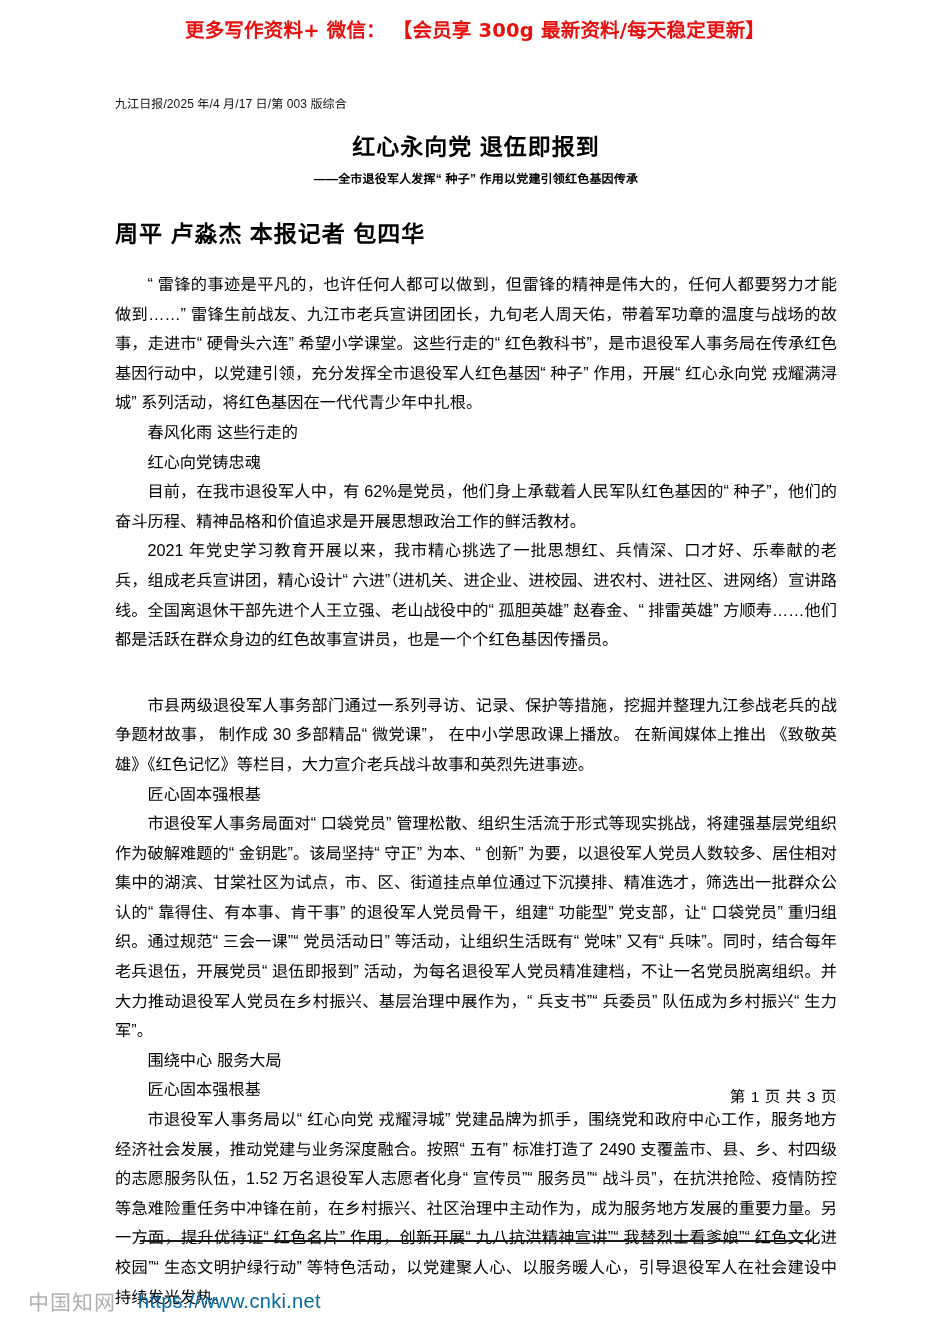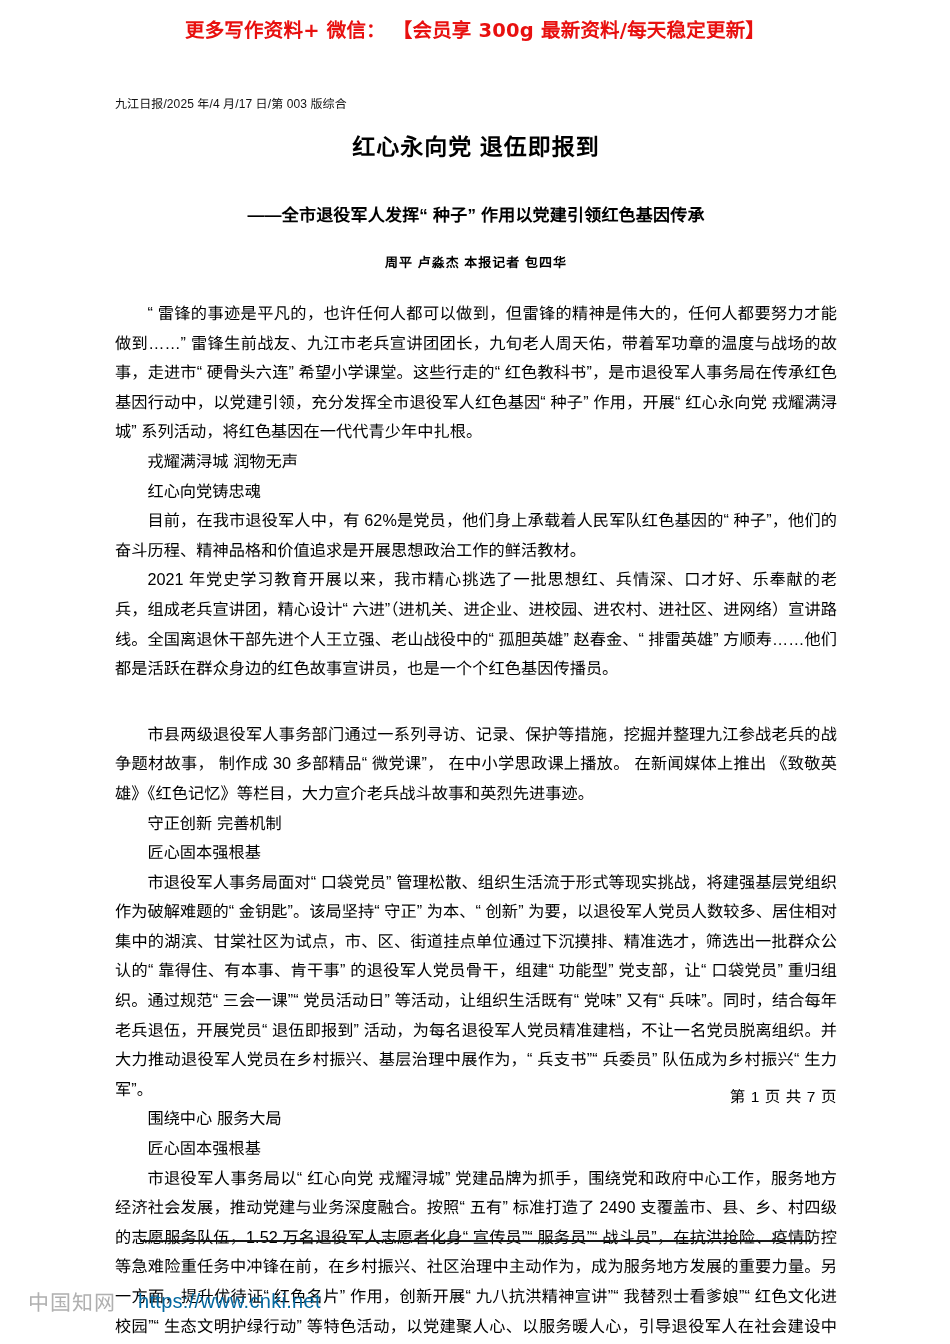--- a/index.html
+++ b/index.html
@@ -60,33 +60,32 @@
     text-align: center;
   }
   .doc-title {
     font-size: 23px;
     font-weight: bold;
     letter-spacing: 1px;
     line-height: 34px;
     color: #000;
   }
   .doc-subtitle {
-    font-size: 17px;
+    font-size: 12px;
     font-weight: bold;
     line-height: 30px;
     letter-spacing: 0.2px;
     color: #000;
     white-space: nowrap;
-    margin-top: 37px;
   }
 
   .byline {
-    margin-top: 18px;
-    text-align: center;
-    font-size: 13px;
+    margin-top: 26px;
+    text-align: left;
+    font-size: 23px;
     font-weight: bold;
     letter-spacing: 1px;
     line-height: 28px;
   }
 
   .body-text {
     margin-top: 22px;
     font-size: 16.2px;
     line-height: 29.6px;
     text-align: justify;
@@ -165,36 +164,35 @@
 
     <div class="title-block">
       <div class="doc-title">红心永向党  退伍即报到</div>
       <div class="doc-subtitle">——全市退役军人发挥“ 种子” 作用以党建引领红色基因传承</div>
     </div>
 
     <div class="byline">周平  卢淼杰  本报记者  包四华</div>
 
     <div class="body-text">
       <p>“ 雷锋的事迹是平凡的，也许任何人都可以做到，但雷锋的精神是伟大的，任何人都要努力才能做到……” 雷锋生前战友、九江市老兵宣讲团团长，九旬老人周天佑，带着军功章的温度与战场的故事，走进市“ 硬骨头六连” 希望小学课堂。这些行走的“ 红色教科书”，是市退役军人事务局在传承红色基因行动中，以党建引领，充分发挥全市退役军人红色基因“ 种子” 作用，开展“ 红心永向党 戎耀满浔城” 系列活动，将红色基因在一代代青少年中扎根。</p>
-      <p class="sub-head">戎耀满浔城 润物无声</p>
+      <p class="sub-head">春风化雨 这些行走的</p>
       <p class="sub-head">红心向党铸忠魂</p>
       <p>目前，在我市退役军人中，有 62%是党员，他们身上承载着人民军队红色基因的“ 种子”，他们的奋斗历程、精神品格和价值追求是开展思想政治工作的鲜活教材。</p>
       <p>2021 年党史学习教育开展以来，我市精心挑选了一批思想红、兵情深、口才好、乐奉献的老兵，组成老兵宣讲团，精心设计“ 六进”（进机关、进企业、进校园、进农村、进社区、进网络）宣讲路线。全国离退休干部先进个人王立强、老山战役中的“ 孤胆英雄” 赵春金、“ 排雷英雄” 方顺寿……他们都是活跃在群众身边的红色故事宣讲员，也是一个个红色基因传播员。</p>
       <p class="spaced">市县两级退役军人事务部门通过一系列寻访、记录、保护等措施，挖掘并整理九江参战老兵的战争题材故事， 制作成 30 多部精品“ 微党课”， 在中小学思政课上播放。 在新闻媒体上推出 《致敬英雄》《红色记忆》等栏目，大力宣介老兵战斗故事和英烈先进事迹。</p>
-      <p class="sub-head">守正创新 完善机制</p>
       <p class="sub-head">匠心固本强根基</p>
       <p>市退役军人事务局面对“ 口袋党员” 管理松散、组织生活流于形式等现实挑战，将建强基层党组织作为破解难题的“ 金钥匙”。该局坚持“ 守正” 为本、“ 创新” 为要，以退役军人党员人数较多、居住相对集中的湖滨、甘棠社区为试点，市、区、街道挂点单位通过下沉摸排、精准选才，筛选出一批群众公认的“ 靠得住、有本事、肯干事” 的退役军人党员骨干，组建“ 功能型” 党支部，让“ 口袋党员” 重归组织。通过规范“ 三会一课”“ 党员活动日” 等活动，让组织生活既有“ 党味” 又有“ 兵味”。同时，结合每年老兵退伍，开展党员“ 退伍即报到” 活动，为每名退役军人党员精准建档，不让一名党员脱离组织。并大力推动退役军人党员在乡村振兴、基层治理中展作为，“ 兵支书”“ 兵委员” 队伍成为乡村振兴“ 生力军”。</p>
       <p class="sub-head">围绕中心 服务大局</p>
       <p class="sub-head">匠心固本强根基</p>
       <p>市退役军人事务局以“ 红心向党 戎耀浔城” 党建品牌为抓手，围绕党和政府中心工作，服务地方经济社会发展，推动党建与业务深度融合。按照“ 五有” 标准打造了 2490 支覆盖市、县、乡、村四级的志愿服务队伍，1.52 万名退役军人志愿者化身“ 宣传员”“ 服务员”“ 战斗员”，在抗洪抢险、疫情防控等急难险重任务中冲锋在前，在乡村振兴、社区治理中主动作为，成为服务地方发展的重要力量。另一方面，提升优待证“ 红色名片” 作用，创新开展“ 九八抗洪精神宣讲”“ 我替烈士看爹娘”“ 红色文化进校园”“ 生态文明护绿行动” 等特色活动，以党建聚人心、以服务暖人心，引导退役军人在社会建设中持续发光发热。</p>
     </div>
 
   </div>
 
-  <div class="page-footer">第 1 页 共 7 页</div>
+  <div class="page-footer">第 1 页 共 3 页</div>
 
   <div class="bottom-rule"></div>
 
   <div class="watermark">
     <span class="wm-brand">中国知网</span>
     <span class="wm-url">https://www.cnki.net</span>
   </div>
 
 </div>
 

